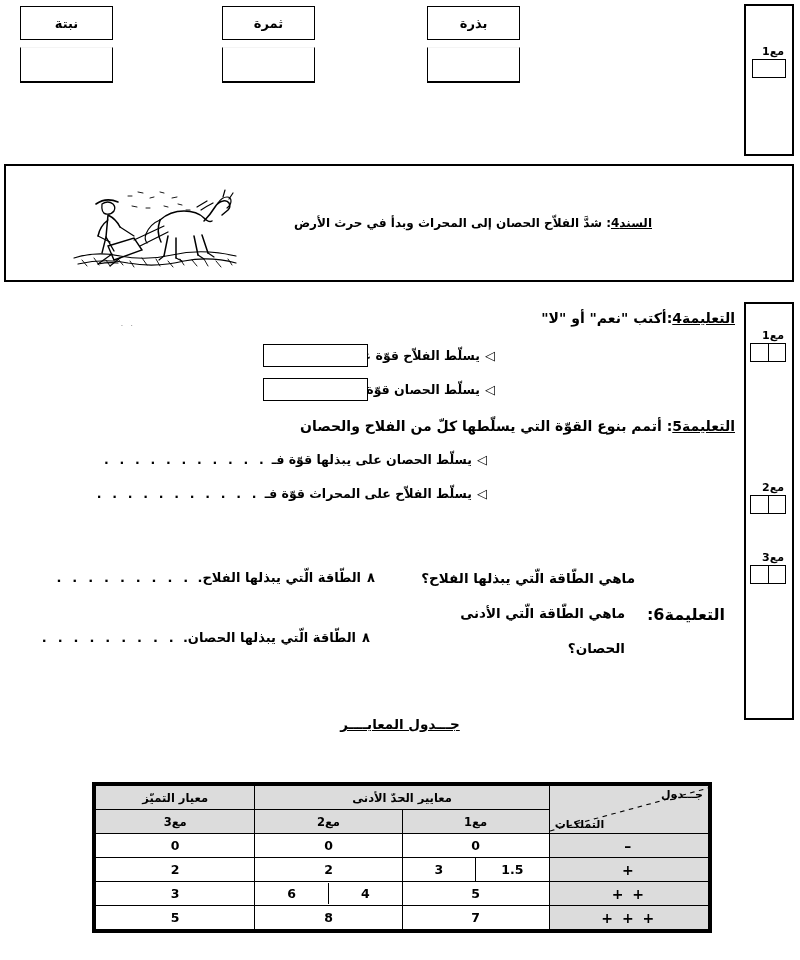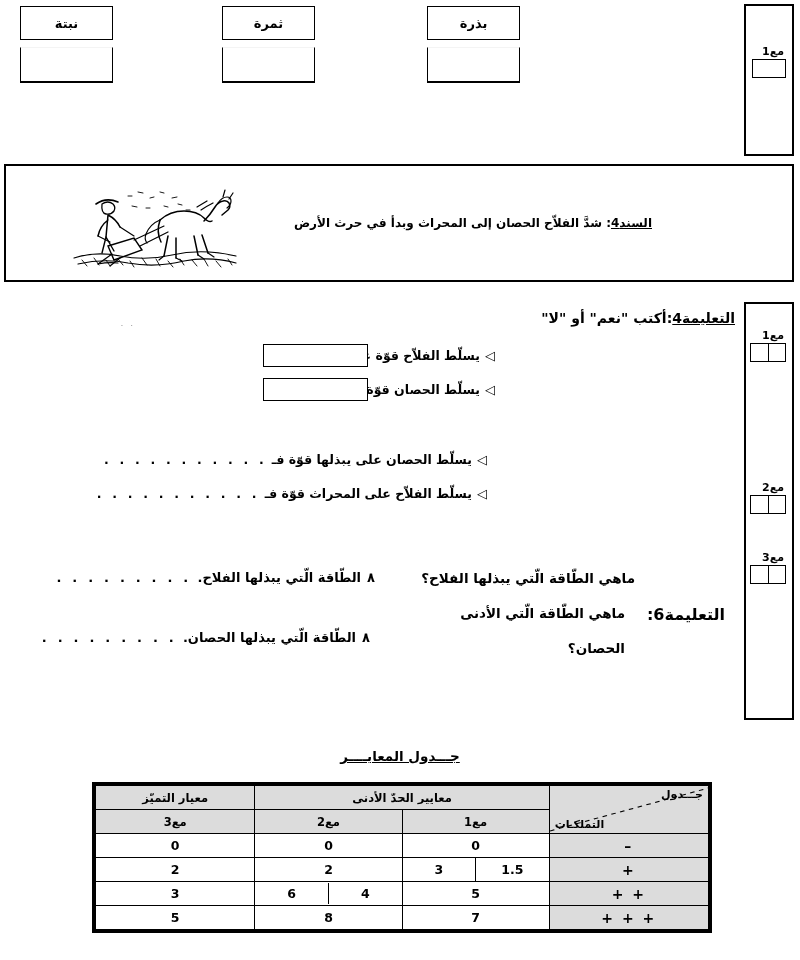--- a/index.html
+++ b/index.html
@@ -167,21 +167,21 @@
     position: absolute;
     color: #9a9a9a;
     font-size: 9px;
     letter-spacing: 2px;
   }
 
   
   #table-title {
     position: absolute;
     left: 0; right: 0;
-    top: 748px;
+    top: 716px;
     text-align: center;
     font-size: 13.5px;
     font-weight: 700;
     direction: rtl;
   }
   #table-title span { text-decoration: underline; }
 
   #criteria-table-wrap {
     position: absolute;
     left: 92px; top: 782px;
@@ -332,20 +332,24 @@
     <span>يسلّط الفلاّح قوّة على المحراث</span>
   </div>
   <div class="answer-box" style="right:367px; top:44px;"></div>
 
   <div class="bullet-line" style="right:240px; top:82px;">
     <span class="tri">◁</span>
     <span>يسلّط الحصان قوّة على المحراث</span>
   </div>
   <div class="answer-box" style="right:367px; top:78px;"></div>
 
+  <div class="instr-head" style="right:0px; top:118px;">
+    <span class="lbl">التعليمة</span><span class="num">5</span><span>:</span>
+    <span>أتمم بنوع القوّة التي يسلّطها كلّ من الفلاح والحصان</span>
+  </div>
 
   <div class="bullet-line" style="right:248px; top:152px;">
     <span class="tri">◁</span>
     <span>يسلّط الحصان على يبذلها قوّة فـ</span>
     <span class="dots">. . . . . . . . . . .</span>
   </div>
 
   <div class="bullet-line" style="right:248px; top:186px;">
     <span class="tri">◁</span>
     <span>يسلّط الفلاّح على المحراث قوّة فـ</span>

